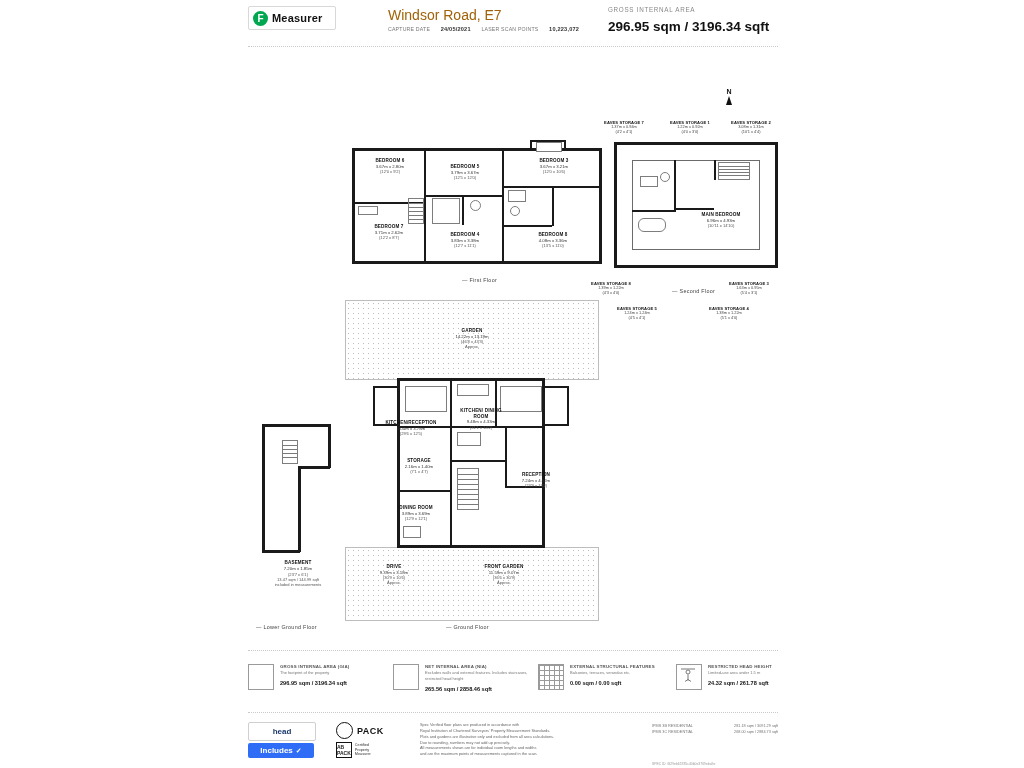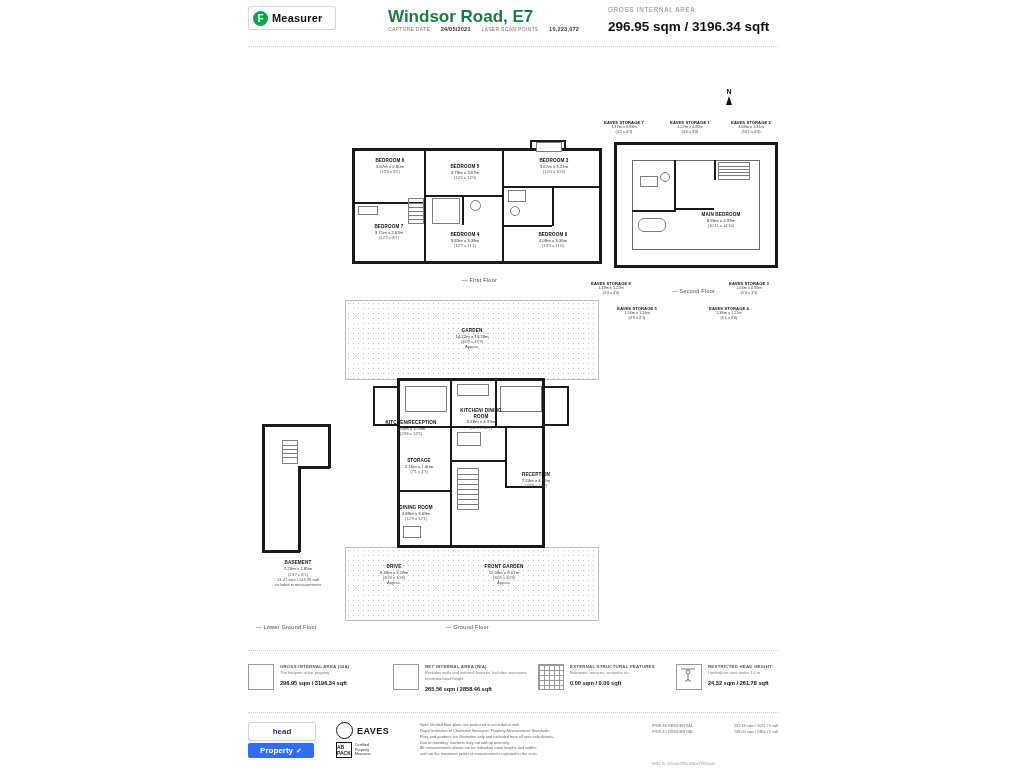--- a/index.html
+++ b/index.html
@@ -16,21 +16,21 @@
     position:absolute;left:0;top:2px;width:86px;height:22px;background:#ffffff;
     border:1px solid #d8d8d8;border-radius:2px;display:flex;align-items:center;
   }
   .logo .mark{
     width:15px;height:15px;border-radius:50%;background:#00a650;color:#fff;
     font-size:10px;font-weight:bold;display:flex;align-items:center;justify-content:center;
     margin-left:4px;
   }
   .logo .word{font-size:11px;font-weight:bold;margin-left:4px;letter-spacing:.2px;color:#111;}
 
-  .addr{position:absolute;left:140px;top:3px;font-size:17px;font-weight:bold;color:#15803d;}
+  .addr{position:absolute;left:140px;top:3px;font-size:14px;font-weight:normal;color:#a16207;}
   .meta{position:absolute;left:140px;top:22px;font-size:5.2px;color:#777;letter-spacing:.2px;white-space:nowrap;}
   .meta b{color:#333;font-size:5.6px;}
   .meta .sp{display:inline-block;width:9px;}
 
   .gia-label{position:absolute;left:360px;top:2px;font-size:6.3px;color:#888;letter-spacing:.7px;}
   .gia-value{position:absolute;left:360px;top:15px;font-size:13.5px;font-weight:bold;color:#111;}
 
   .rule{position:absolute;left:248px;top:46px;width:530px;height:0;border-top:1px dotted #c9c9c9;}
   .rule.bottom{top:650px;}
   .rule.bottom2{top:712px;}
@@ -407,26 +407,26 @@
     </div>
   </div>
 
   <div class="rule bottom2"></div>
 
   <div class="badges">
     <div class="spec">
       <span>head</span>
     </div>
     <div class="verified">
-      <span>Property</span>
+      <span>Includes</span>
       <span style="margin-left:3px;font-size:7px;">✓</span>
     </div>
     <div class="rics">
       <div class="globe"></div>
-      <div class="w">EAVES</div>
+      <div class="w">PACK</div>
     </div>
     <div class="abpack">
       <div class="sq">AB PACK</div>
       <div class="t">Certified Property Measurer</div>
     </div>
   </div>
 
   <div class="notes">
     <div>Spec Verified floor plans are produced in accordance with</div>
     <div>Royal Institution of Chartered Surveyors' Property Measurement Standards.</div>

